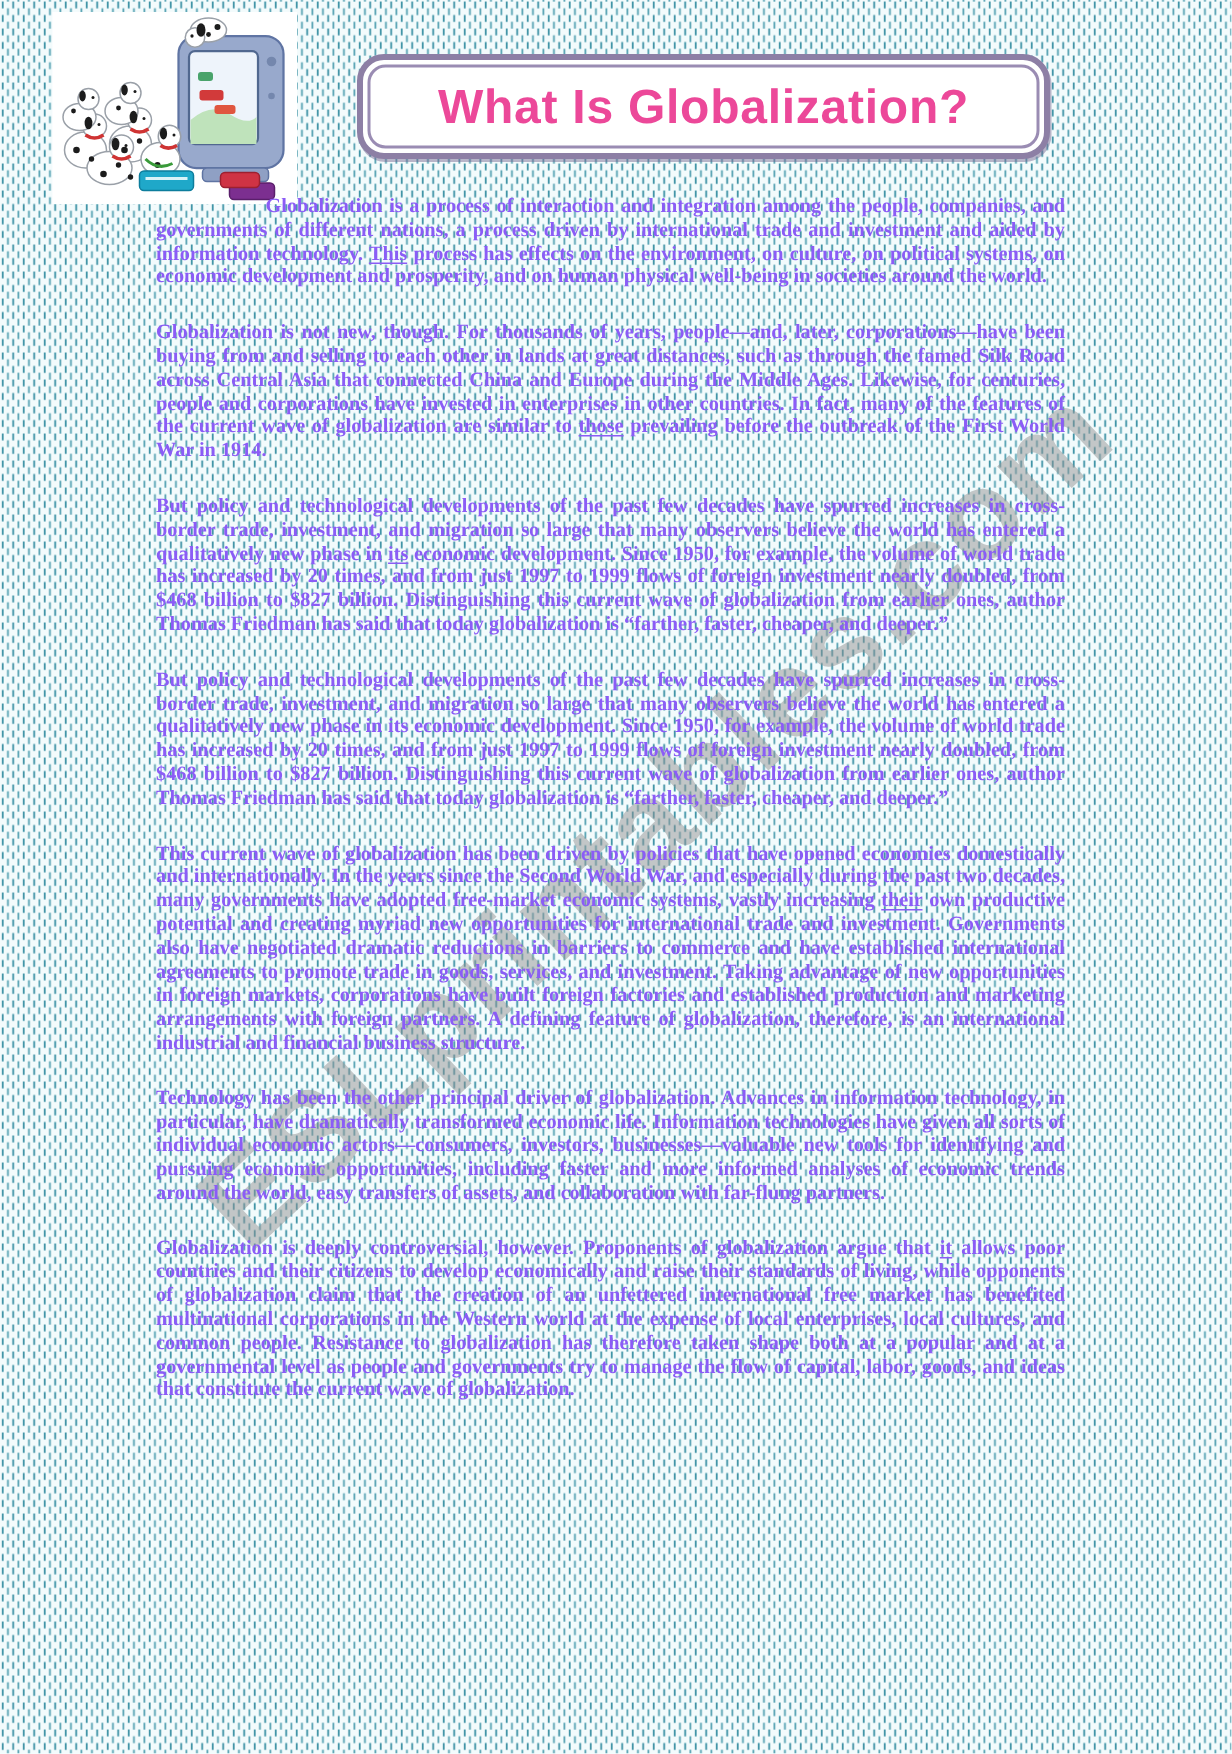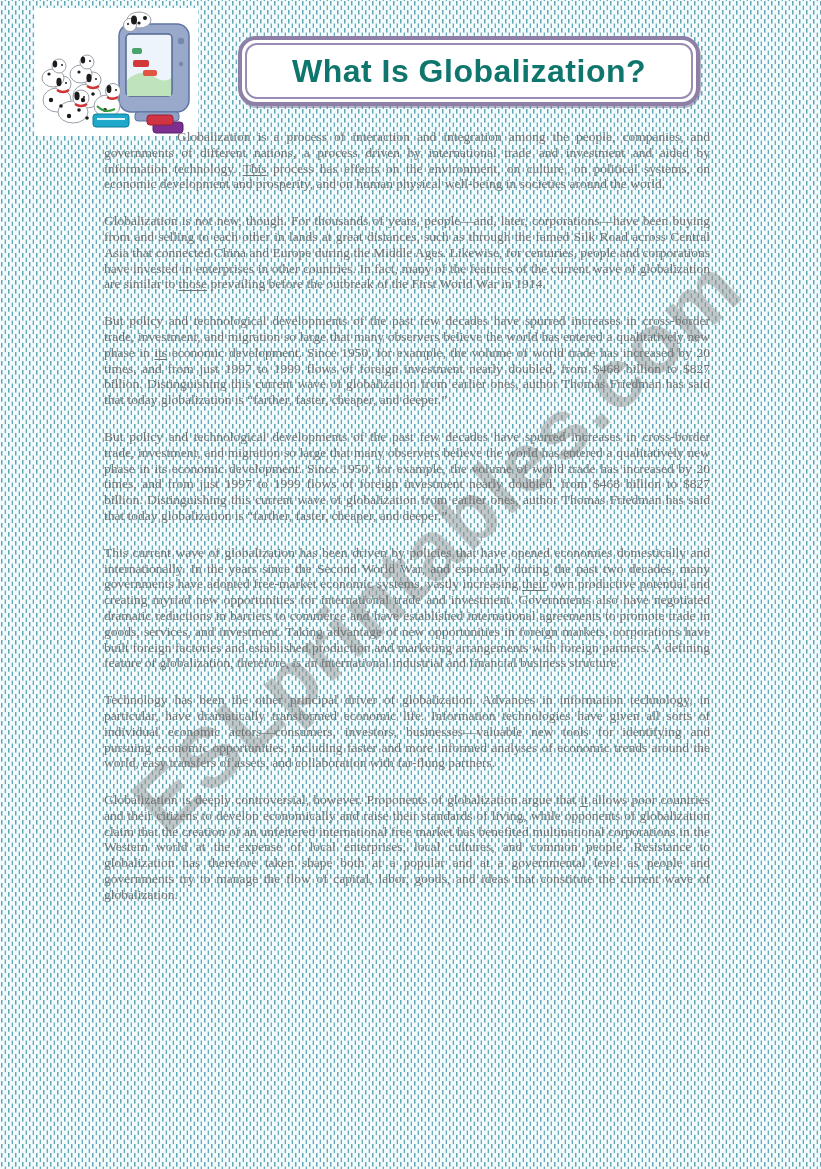--- a/index.html
+++ b/index.html
@@ -33,27 +33,27 @@
   }
   .title-box-inner{
     width:100%;height:100%;box-sizing:border-box;
     border:2px solid #9a8cb3;border-radius:12px;
     background:#ffffff;
     display:flex;align-items:center;justify-content:center;
   }
   .title-text{
     font-family:"Liberation Sans","DejaVu Sans",sans-serif;
     font-weight:bold;font-size:32px;letter-spacing:0.5px;
-    color:#0f766e;
+    color:#ec4899;
   }
   .content{
     position:absolute;left:104px;top:129px;z-index:2;
     width:606px;
-    color:#737373;
-    font-size:13.5px;line-height:15.8px;font-weight:normal;
+    color:#8b5cf6;
+    font-size:13.5px;line-height:15.8px;font-weight:bold;
     text-align:justify;
   }
   .para{margin:0 0 21px 0;}
   .para.indent-first{text-indent:73px;}
   .para u{text-underline-offset:2px;}
 </style>
 </head>
 <body>
 
 <div class="page">

